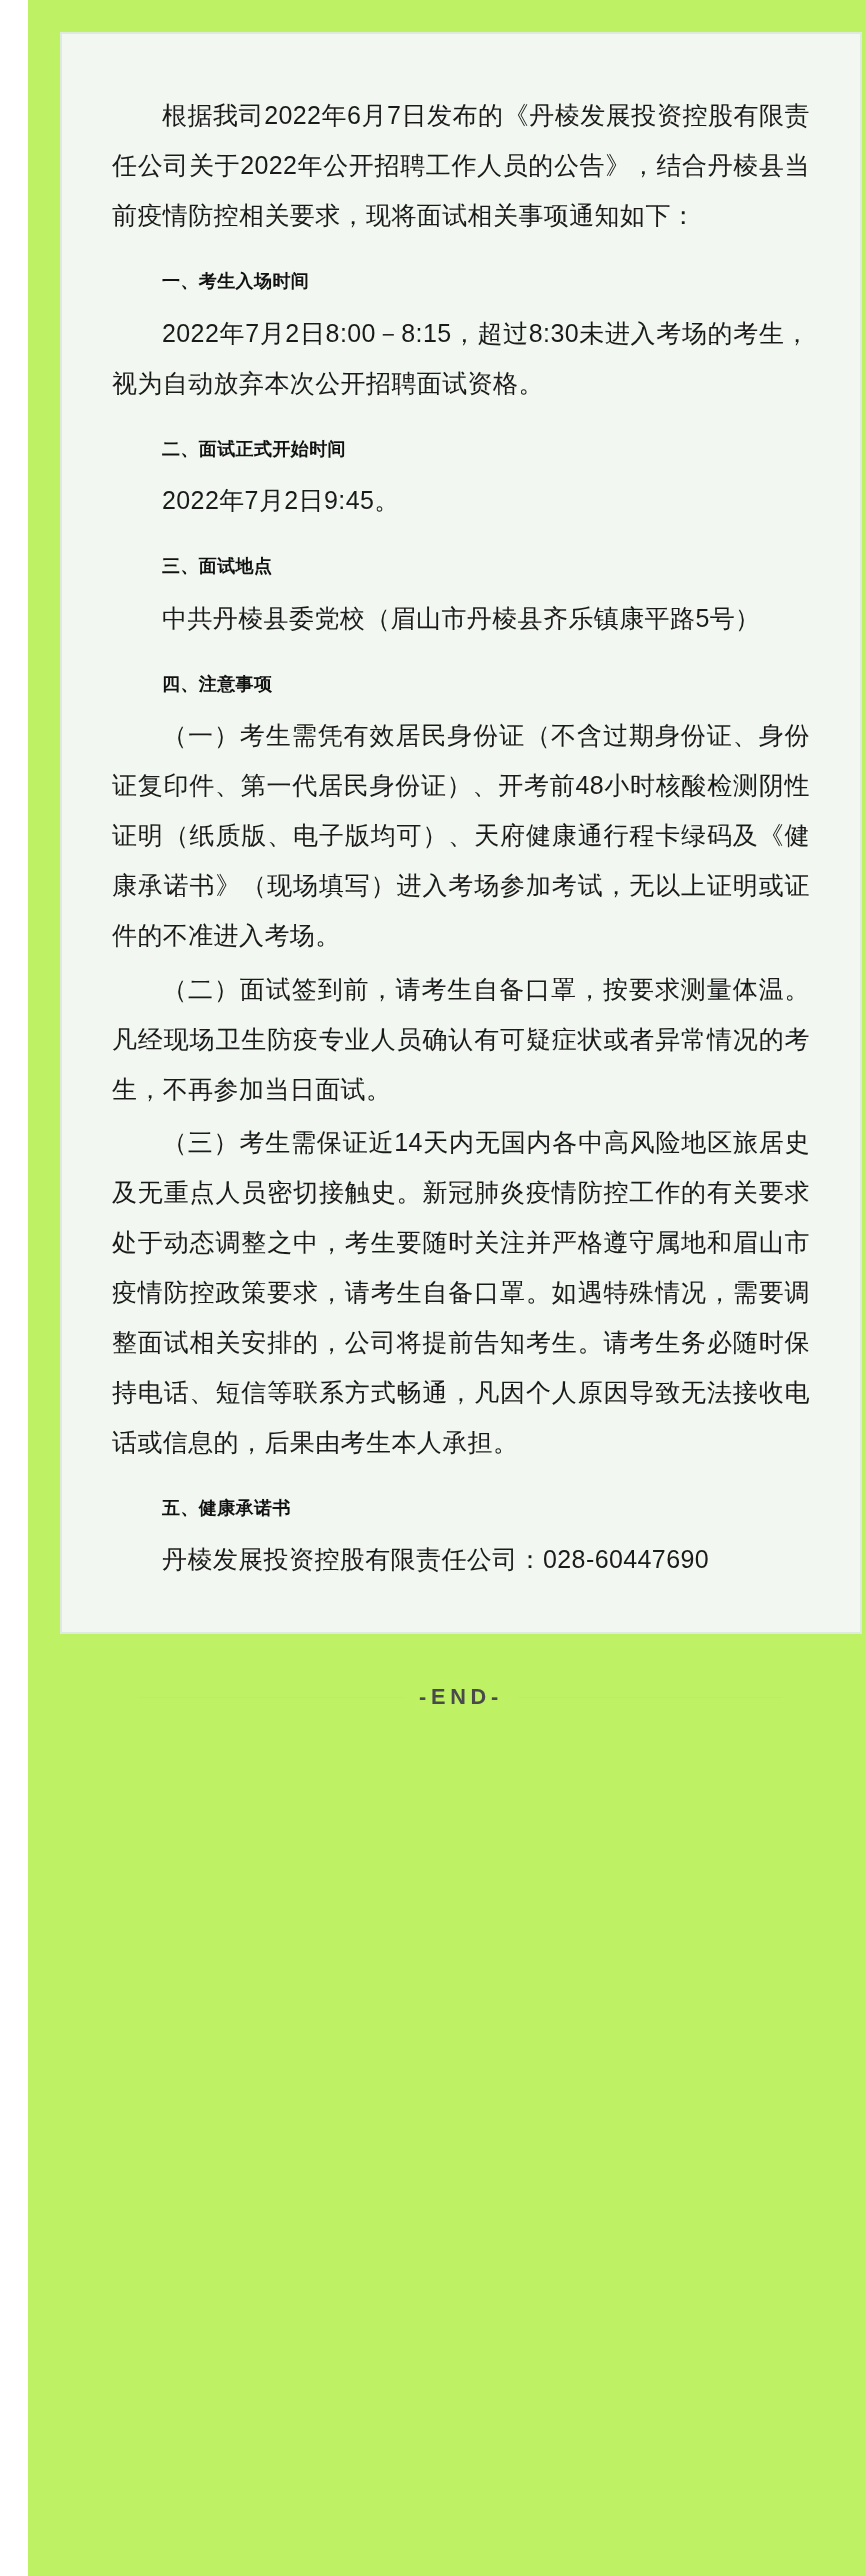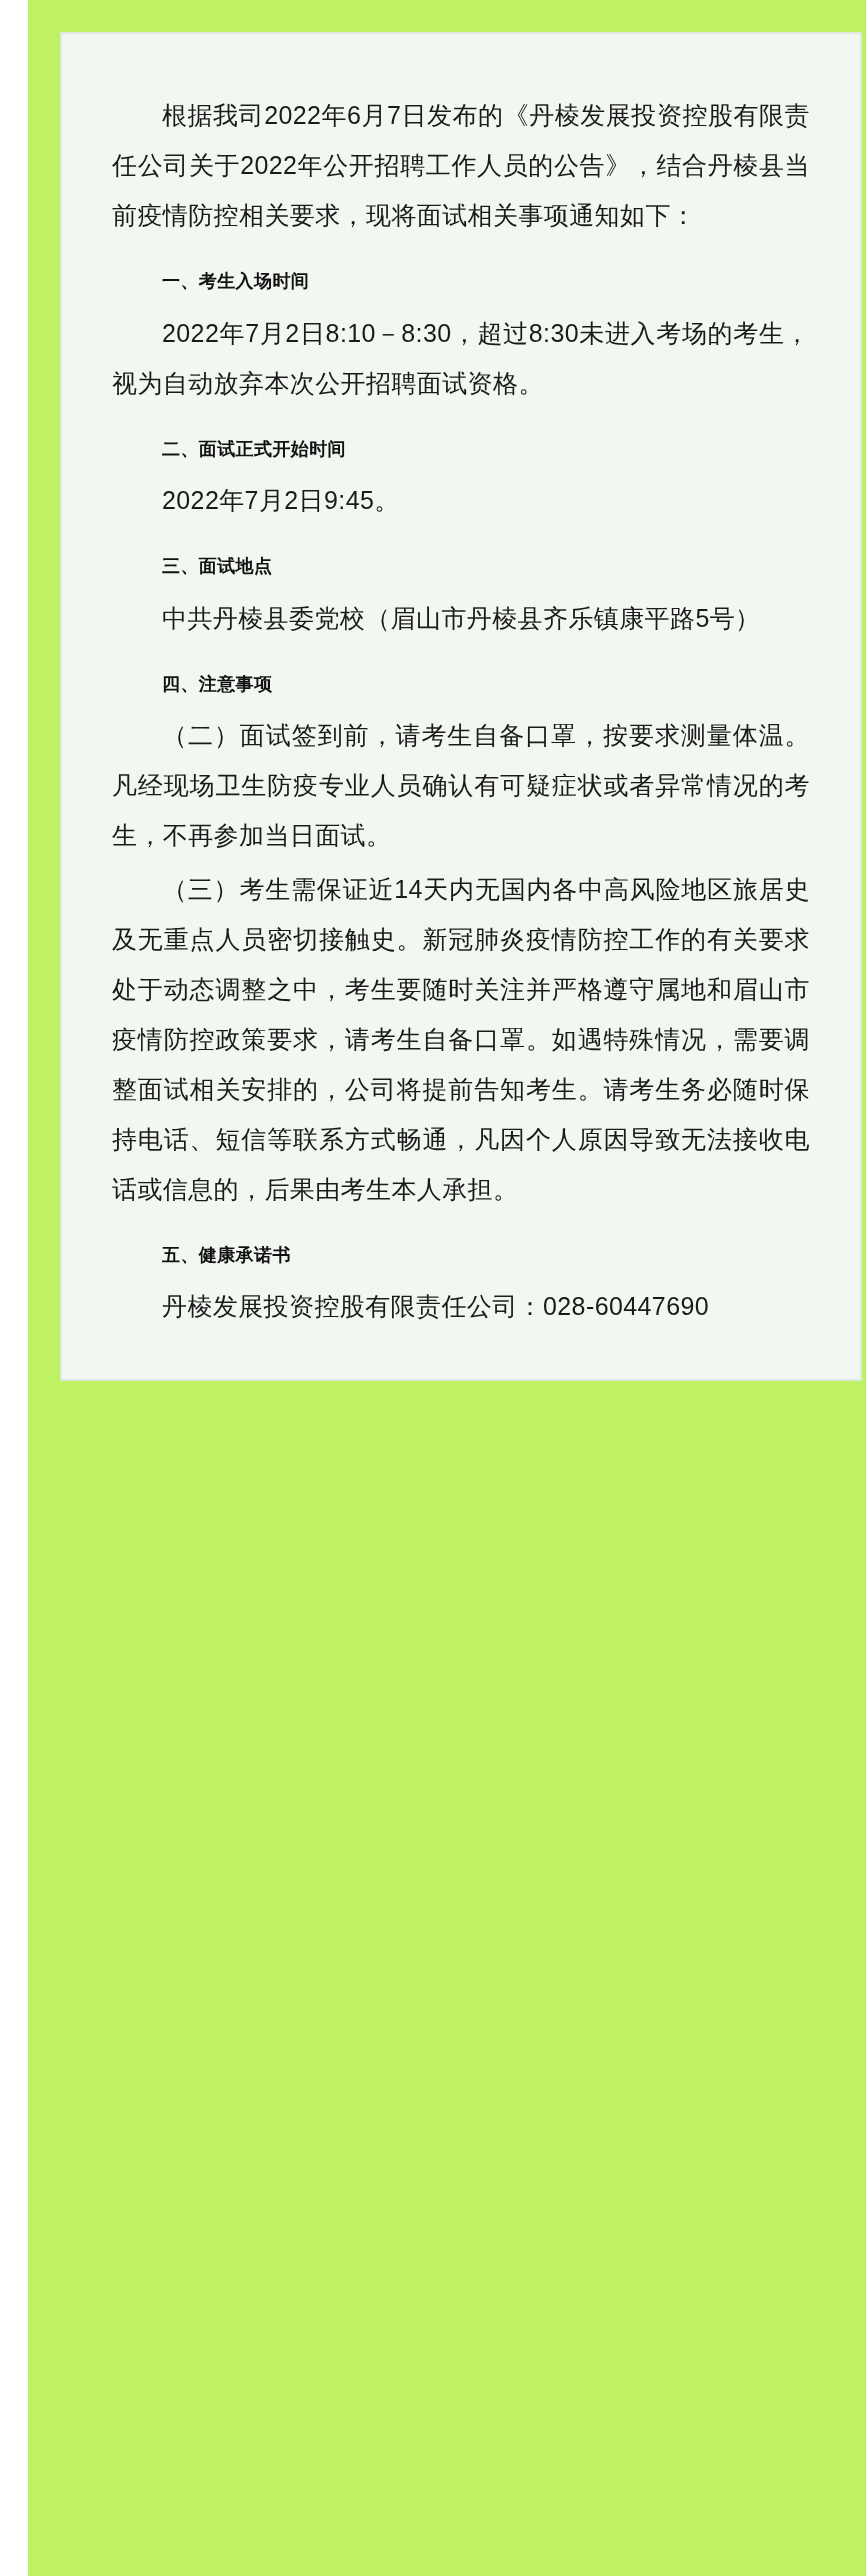--- a/index.html
+++ b/index.html
@@ -83,34 +83,40 @@
 </head>
 <body>
 
 <div class="page">
 
   <div class="doc-card">
 
     <p class="para">根据我司2022年6月7日发布的《丹棱发展投资控股有限责任公司关于2022年公开招聘工作人员的公告》，结合丹棱县当前疫情防控相关要求，现将面试相关事项通知如下：</p>
 
     <h3 class="heading">一、考生入场时间</h3>
-    <p class="para">2022年7月2日8:10－8:30，超过8:30未进入考场的考生，视为自动放弃本次公开招聘面试资格。</p>
+    <p class="para">2022年7月2日8:00－8:15，超过8:30未进入考场的考生，视为自动放弃本次公开招聘面试资格。</p>
 
     <h3 class="heading">二、面试正式开始时间</h3>
     <p class="para">2022年7月2日9:45。</p>
 
     <h3 class="heading">三、面试地点</h3>
     <p class="para">中共丹棱县委党校（眉山市丹棱县齐乐镇康平路5号）</p>
 
     <h3 class="heading">四、注意事项</h3>
+    <p class="para">（一）考生需凭有效居民身份证（不含过期身份证、身份证复印件、第一代居民身份证）、开考前48小时核酸检测阴性证明（纸质版、电子版均可）、天府健康通行程卡绿码及《健康承诺书》（现场填写）进入考场参加考试，无以上证明或证件的不准进入考场。</p>
     <p class="para spacer-top">（二）面试签到前，请考生自备口罩，按要求测量体温。凡经现场卫生防疫专业人员确认有可疑症状或者异常情况的考生，不再参加当日面试。</p>
     <p class="para spacer-top">（三）考生需保证近14天内无国内各中高风险地区旅居史及无重点人员密切接触史。新冠肺炎疫情防控工作的有关要求处于动态调整之中，考生要随时关注并严格遵守属地和眉山市疫情防控政策要求，请考生自备口罩。如遇特殊情况，需要调整面试相关安排的，公司将提前告知考生。请考生务必随时保持电话、短信等联系方式畅通，凡因个人原因导致无法接收电话或信息的，后果由考生本人承担。</p>
 
     <h3 class="heading">五、健康承诺书</h3>
     <p class="para tight">丹棱发展投资控股有限责任公司：028-60447690</p>
 
   </div>
 
+  <div class="end-bar">
+    <span class="end-line"></span>
+    <span class="end-text">-END-</span>
+    <span class="end-line"></span>
+  </div>
 
   <div class="bottom-space"></div>
 
 </div>
 
 
 </body></html>

